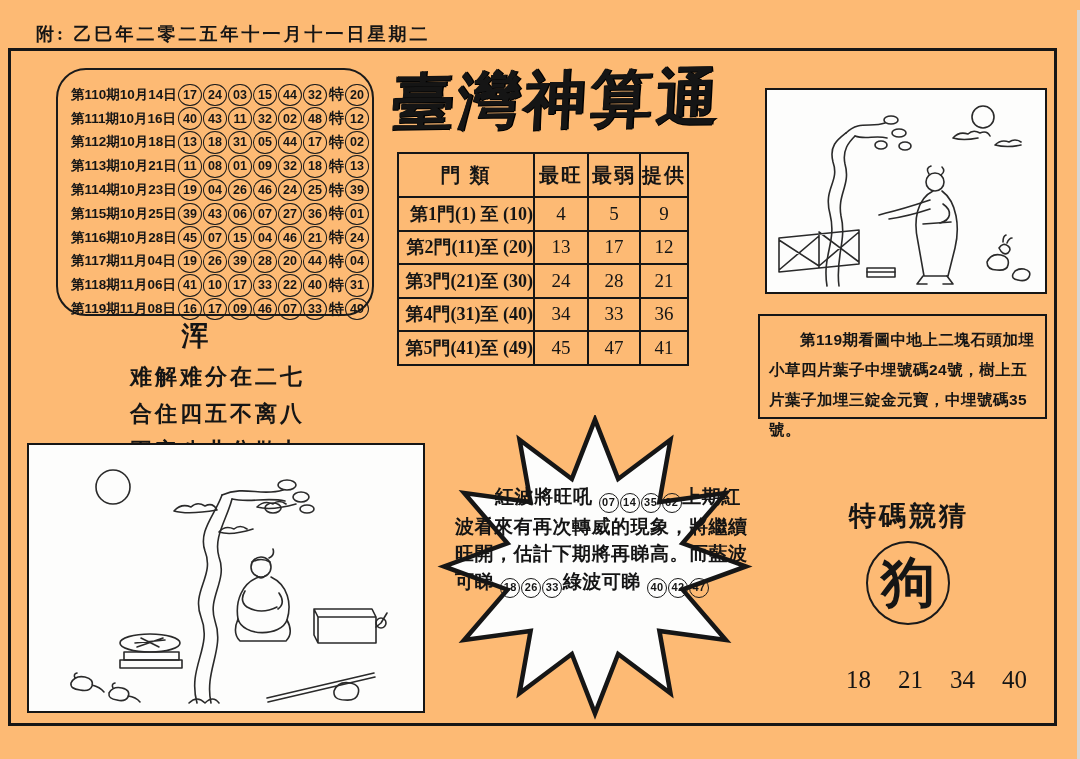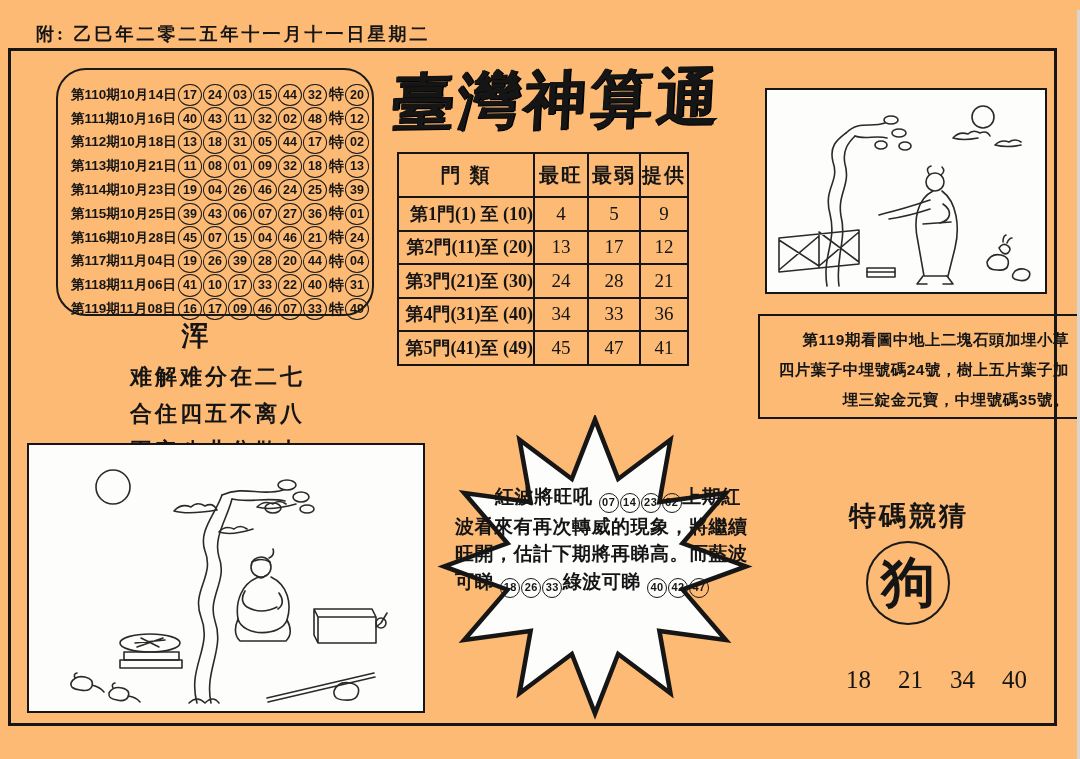--- a/index.html
+++ b/index.html
@@ -47,22 +47,22 @@
   .col-cat { width:136px; } .col-a { width:54px; } .col-b { width:52px; } .col-c { width:48px; }
 
   
   .illus { stroke:#2a2a2a; fill:none; stroke-width:1.6; stroke-linecap:round; stroke-linejoin:round; }
   .illus-left-box { position:absolute; left:27px; top:443px; width:398px; height:270px;
                     border:2.5px solid #161616; background:#fdfdfc; }
   .illus-right-box { position:absolute; left:765px; top:88px; width:282px; height:206px;
                      border:2px solid #161616; background:#fdfdfc; }
 
   
-  .tip-box { position:absolute; left:758px; top:314px; width:323px; height:105px;
-             border:2px solid #161616; padding:9px 10px 0 9px;text-align:right; }
+  .tip-box { position:absolute; left:758px; top:314px; width:289px; height:105px;
+             border:2px solid #161616; padding:9px 10px 0 9px; }
   .tip-text { font-size:15.5px; font-weight:bold; line-height:30px; text-indent:2em;
               letter-spacing:0.5px; }
 
   
   .star-wrap { position:absolute; left:434px; top:415px; width:322px; height:308px; }
   .star-text { position:absolute; left:455px; top:483px; width:296px;
                font-size:19px; font-weight:bold; line-height:27.5px; text-indent:2.1em;
                letter-spacing:0.5px; }
   .scirc { display:inline-flex; align-items:center; justify-content:center;
            width:20px; height:20px; border:1.6px solid #1a1a1a; border-radius:50%;
@@ -328,21 +328,21 @@
       <path d="M238 253 L345 228 M239 257 L346 232"></path>
       <path d="M305 246 q4 -10 16 -8 q11 2 8 11 q-2 7 -13 6 q-12 0 -11 -9 Z"></path>
     </svg>
   </div>
 
   <div class="star-wrap">
     <svg width="322" height="308" viewBox="0 0 320 305">
       <polygon points="160,4 183,63 235,24 224,86 290,77 247,127 310,150 247,173 290,223 224,214 235,276 183,237 160,296 137,237 85,276 96,214 30,223 73,173 10,150 73,127 30,77 96,86 85,24 137,63" fill="#fdfdfc" stroke="#161616" stroke-width="4.5" stroke-linejoin="miter"></polygon>
     </svg>
   </div>
-  <div class="star-text" id="star-text">紅波將旺吼 <span class="scirc">07</span><span class="scirc">14</span><span class="scirc">23</span><span class="scirc">62</span>上期紅波看來有再次轉威的現象，將繼續旺開，估計下期將再睇高。而藍波可睇 <span class="scirc">18</span><span class="scirc">26</span><span class="scirc">33</span>綠波可睇 <span class="scirc">40</span><span class="scirc">42</span><span class="scirc">47</span></div>
+  <div class="star-text" id="star-text">紅波將旺吼 <span class="scirc">07</span><span class="scirc">14</span><span class="scirc">35</span><span class="scirc">62</span>上期紅波看來有再次轉威的現象，將繼續旺開，估計下期將再睇高。而藍波可睇 <span class="scirc">18</span><span class="scirc">26</span><span class="scirc">33</span>綠波可睇 <span class="scirc">40</span><span class="scirc">42</span><span class="scirc">47</span></div>
 
   <div class="guess-title">特碼競猜</div>
   <div class="zodiac-circle">
     <span class="zodiac-char">狗</span>
   </div>
   <div class="guess-numbers" id="guess-numbers">
       <span>18</span>
       <span>21</span>
       <span>34</span>
       <span>40</span>

